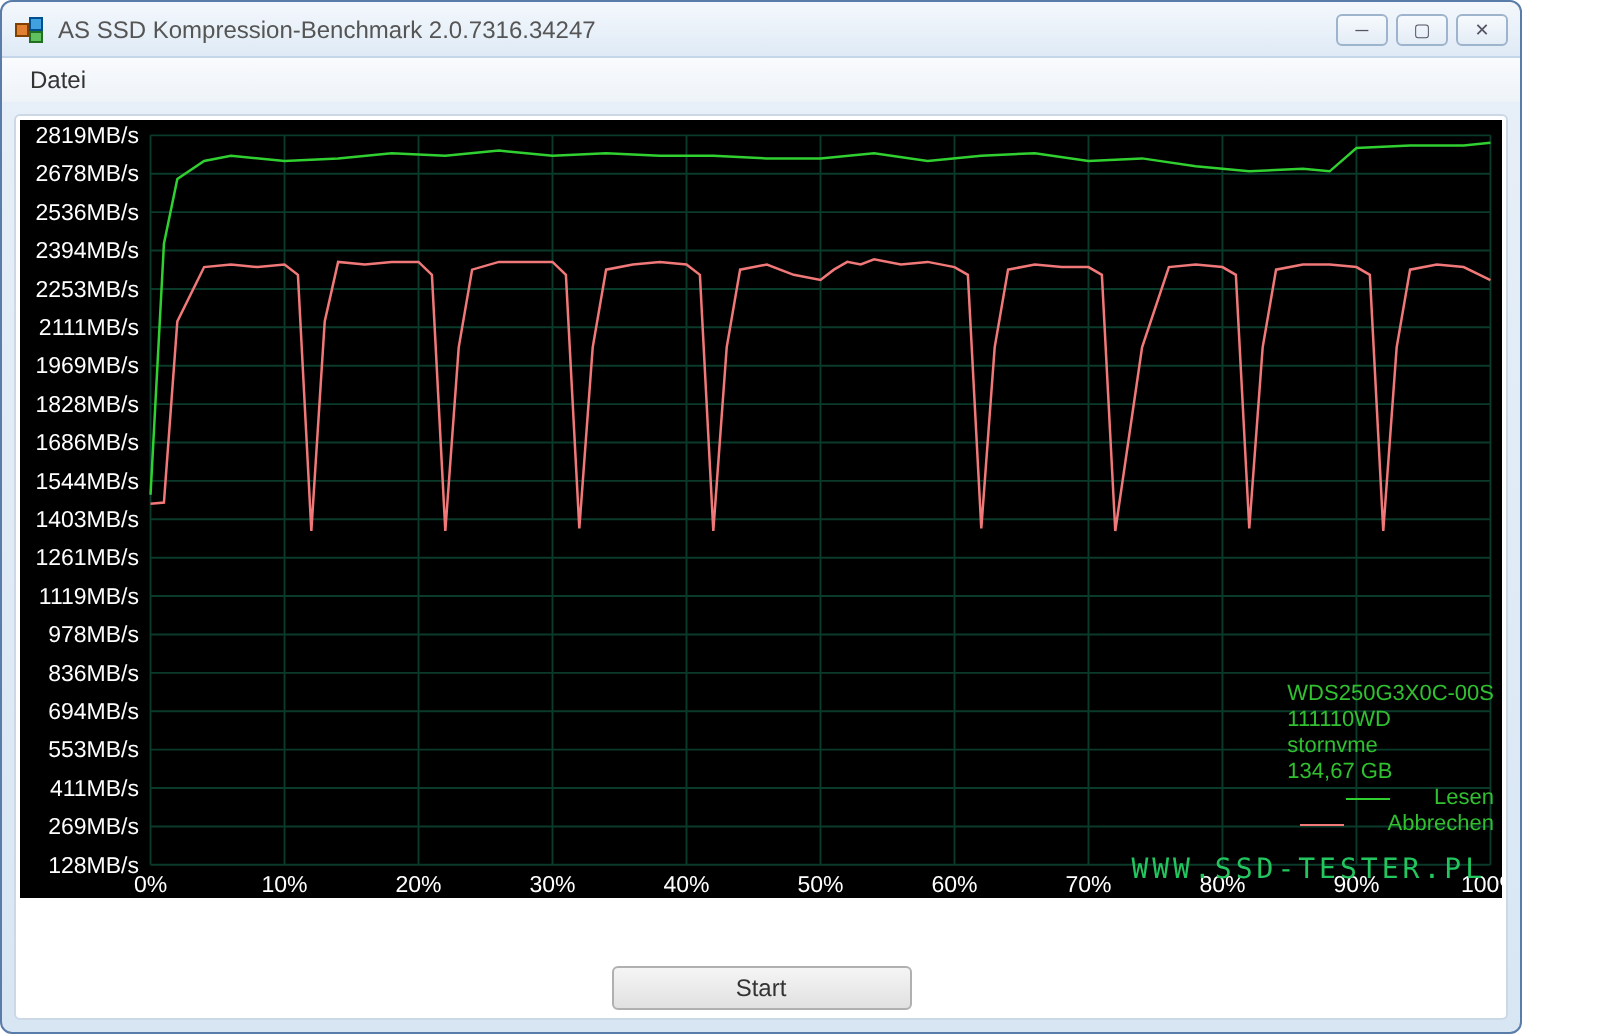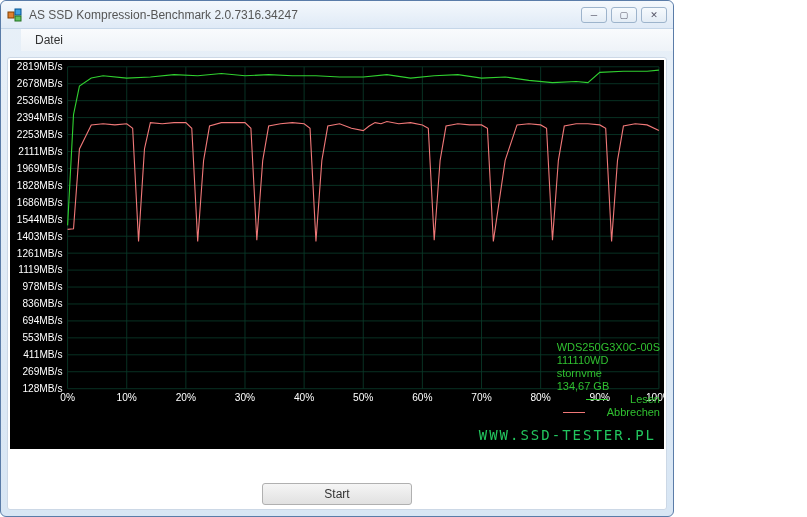--- a/index.html
+++ b/index.html
@@ -1,23 +1,23 @@
 <!DOCTYPE html>
 <html><head>
 <meta charset="utf-8">
 <style>
 * { box-sizing: border-box; margin: 0; padding: 0; }
 body { font-family: "Segoe UI", Tahoma, sans-serif; font-size: 12px; background: #fff; width: 807px; height: 517px; overflow: hidden; }
-.window { width: 674px; height: 517px; border: 1px solid #5a7ca8; border-radius: 6px; background: linear-gradient(#e8f0f8, #d8e6f4); display: flex; flex-direction: column; }
+.window { width: 761px; height: 517px; border: 1px solid #5a7ca8; border-radius: 6px; background: linear-gradient(#e8f0f8, #d8e6f4); display: flex; flex-direction: column; }
 .titlebar { height: 28px; display: flex; align-items: center; padding: 0 6px; background: linear-gradient(#f4f8fc, #dfeaf6); border-bottom: 1px solid #c5d6e8; border-radius: 6px 6px 0 0; }
 .titlebar .app-icon { width: 16px; height: 16px; margin-right: 6px; }
 .titlebar .title { flex: 1; color: #555; font-size: 12px; }
 .win-btns { display: flex; gap: 4px; }
 .win-btn { width: 26px; height: 16px; border: 1px solid #9db4cc; border-radius: 3px; background: linear-gradient(#f6fafd, #e3ecf5); display: flex; align-items: center; justify-content: center; font-size: 9px; color: #556; cursor: pointer; }
-.menubar { height: 22px; background: linear-gradient(#f9fbfd, #eef3f8); padding: 0 8px; display: flex; align-items: center; font-size: 12px; color: #333; margin-left: 20px; }
+.menubar { height: 22px; background: linear-gradient(#f9fbfd, #eef3f8); padding: 0 8px; display: flex; align-items: center; font-size: 12px; color: #333; }
 .menubar .mitem { padding: 2px 6px; cursor: pointer; }
 .content { flex: 1; margin: 6px; background: #fff; border: 1px solid #ccd8e6; border-radius: 3px; display: flex; flex-direction: column; padding: 2px; }
 .chart-area { flex: 1; position: relative; background: #000; overflow: hidden; }
 svg.chart { position: absolute; inset: 0; }
 .info-box { position: absolute; right: 4px; bottom: 30px; color: #30c030; font-size: 11px; line-height: 13px; text-align: left; font-family: Tahoma, sans-serif; margin-left: 24px; }
 .info-box .leg { display: flex; align-items: center; gap: 22px; justify-content: flex-end; }
 .info-box .leg .sw { width: 22px; height: 0; border-top: 1px solid; }
 .watermark { position: absolute; right: 8px; bottom: 6px; color: #22c55e; font-size: 14px; letter-spacing: 2px; font-family: monospace; }
 .btn-row { height: 30px; display: flex; align-items: center; justify-content: center; gap: 16px; padding-top: 4px; margin-top: 28px; }
 .btn { width: 150px; height: 22px; border: 1px solid #b0b0b0; border-radius: 3px; background: linear-gradient(#f5f5f5, #e1e1e1); font-size: 12px; color: #333; cursor: pointer; }

